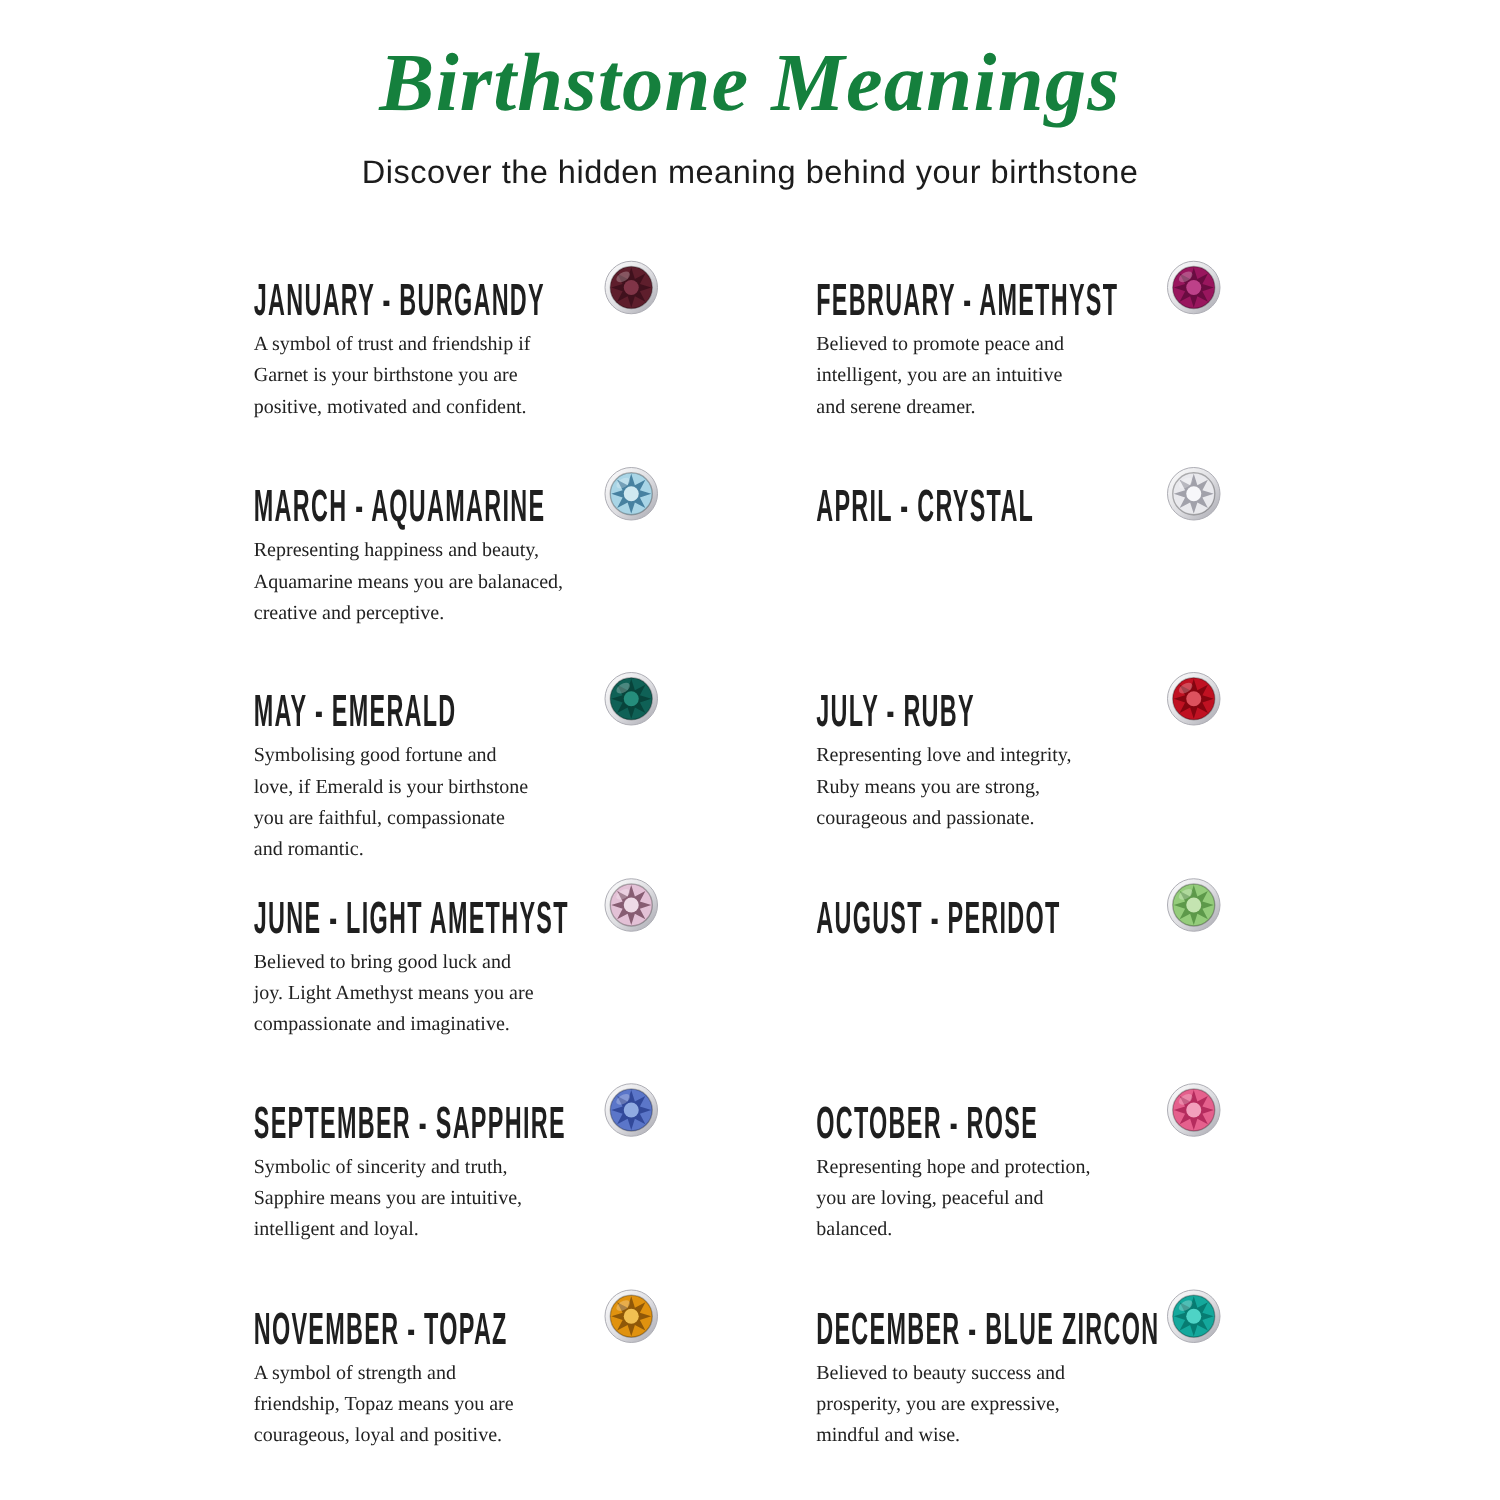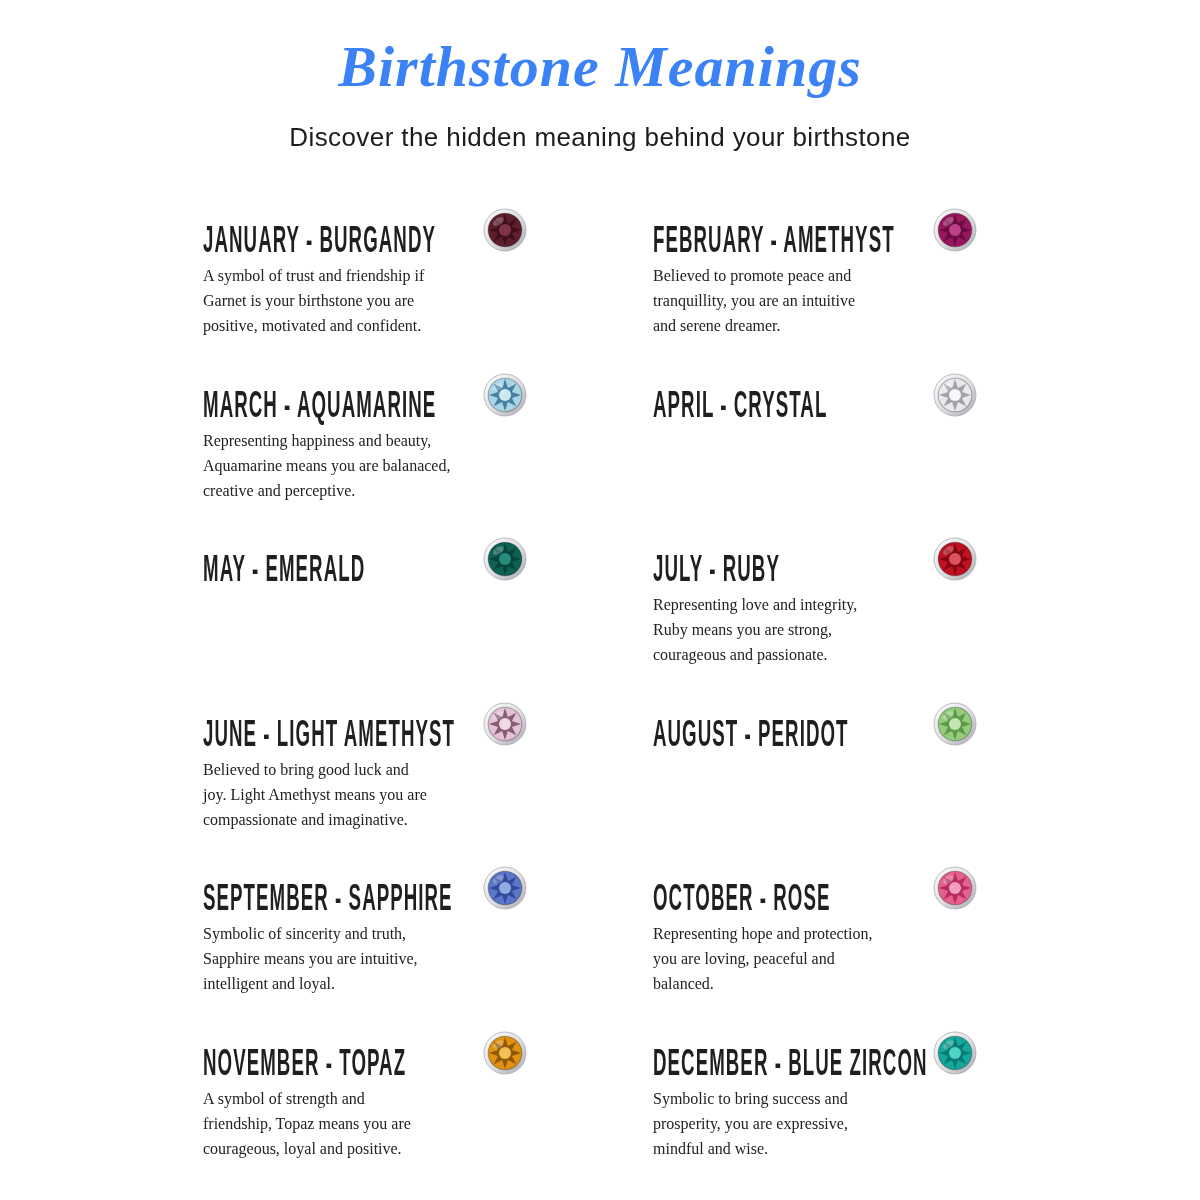--- a/index.html
+++ b/index.html
@@ -8,22 +8,22 @@
     width: 1200px; height: 1200px;
     position: relative; overflow: hidden;
     font-family: "Liberation Sans", sans-serif;
   }
   .page { width: 1200px; height: 1200px; position: relative; background: #ffffff; }
 
   .header { text-align: center; padding-top: 28px; }
   .title {
     font-family: "Liberation Serif", serif;
     font-style: italic; font-weight: 700;
-    font-size: 58px; line-height: 78px;
-    color: #3b82f6; letter-spacing: 1px;
+    font-size: 66px; line-height: 78px;
+    color: #15803d; letter-spacing: 1px;
   }
   .subtitle {
     margin-top: 16px;
     font-size: 26px; line-height: 30px;
     color: #1c1c1c; letter-spacing: 0.4px;
   }
 
   .grid {
     position: absolute; left: 203px; top: 210px; width: 900px;
     display: grid;
@@ -87,21 +87,21 @@
     <h2 class="stone-heading">FEBRUARY - AMETHYST</h2>
     <svg class="gem" viewBox="0 0 44 44">
       <circle cx="22" cy="22" r="21" fill="url(#ringGrad)" stroke="#adadb4" stroke-width="0.8"></circle>
       <circle cx="22" cy="22" r="16.8" fill="#99165e"></circle>
       <polygon opacity="0.8" points="38,22 28.9,24.9 33.3,33.3 24.9,28.9 22,38 19.1,28.9 10.7,33.3 15.1,24.9 6,22 15.1,19.1 10.7,10.7 19.1,15.1 22,6 24.9,15.1 33.3,10.7 28.9,19.1" fill="#5e0a3a"></polygon>
       <circle cx="22" cy="22" r="6" opacity="0.95" fill="#c2458d"></circle>
       <circle cx="22" cy="22" r="16.8" fill="none" stroke="rgba(0,0,0,0.28)" stroke-width="1.1"></circle>
       <ellipse cx="15.5" cy="13.5" rx="6" ry="3.5" fill="#ffffff" opacity="0.25" transform="rotate(-32 15.5 13.5)"></ellipse>
     </svg>
     <p class="stone-desc">Believed to promote peace and
-tranquillity, you are an intuitive
+intelligent, you are an intuitive
 and serene dreamer.</p>
   </section>
 
   <section class="stone-card">
     <h2 class="stone-heading">MARCH - AQUAMARINE</h2>
     <svg class="gem" viewBox="0 0 44 44">
       <circle cx="22" cy="22" r="21" fill="url(#ringGrad)" stroke="#adadb4" stroke-width="0.8"></circle>
       <circle cx="22" cy="22" r="16.8" fill="#a9d5e6"></circle>
       <polygon opacity="0.8" points="38,22 28.9,24.9 33.3,33.3 24.9,28.9 22,38 19.1,28.9 10.7,33.3 15.1,24.9 6,22 15.1,19.1 10.7,10.7 19.1,15.1 22,6 24.9,15.1 33.3,10.7 28.9,19.1" fill="#2e6c8e"></polygon>
       <circle cx="22" cy="22" r="6" opacity="0.95" fill="#d8eef6"></circle>
@@ -128,20 +128,24 @@
   <section class="stone-card">
     <h2 class="stone-heading">MAY - EMERALD</h2>
     <svg class="gem" viewBox="0 0 44 44">
       <circle cx="22" cy="22" r="21" fill="url(#ringGrad)" stroke="#adadb4" stroke-width="0.8"></circle>
       <circle cx="22" cy="22" r="16.8" fill="#0f6156"></circle>
       <polygon opacity="0.8" points="38,22 28.9,24.9 33.3,33.3 24.9,28.9 22,38 19.1,28.9 10.7,33.3 15.1,24.9 6,22 15.1,19.1 10.7,10.7 19.1,15.1 22,6 24.9,15.1 33.3,10.7 28.9,19.1" fill="#063d35"></polygon>
       <circle cx="22" cy="22" r="6" opacity="0.95" fill="#27917f"></circle>
       <circle cx="22" cy="22" r="16.8" fill="none" stroke="rgba(0,0,0,0.28)" stroke-width="1.1"></circle>
       <ellipse cx="15.5" cy="13.5" rx="6" ry="3.5" fill="#ffffff" opacity="0.25" transform="rotate(-32 15.5 13.5)"></ellipse>
     </svg>
+    <p class="stone-desc">Symbolising good fortune and
+love, if Emerald is your birthstone
+you are faithful, compassionate
+and romantic.</p>
   </section>
 
   <section class="stone-card">
     <h2 class="stone-heading">JULY - RUBY</h2>
     <svg class="gem" viewBox="0 0 44 44">
       <circle cx="22" cy="22" r="21" fill="url(#ringGrad)" stroke="#adadb4" stroke-width="0.8"></circle>
       <circle cx="22" cy="22" r="16.8" fill="#c01122"></circle>
       <polygon opacity="0.8" points="38,22 28.9,24.9 33.3,33.3 24.9,28.9 22,38 19.1,28.9 10.7,33.3 15.1,24.9 6,22 15.1,19.1 10.7,10.7 19.1,15.1 22,6 24.9,15.1 33.3,10.7 28.9,19.1" fill="#75030d"></polygon>
       <circle cx="22" cy="22" r="6" opacity="0.95" fill="#e25663"></circle>
       <circle cx="22" cy="22" r="16.8" fill="none" stroke="rgba(0,0,0,0.28)" stroke-width="1.1"></circle>
@@ -227,18 +231,18 @@
   <section class="stone-card">
     <h2 class="stone-heading">DECEMBER - BLUE ZIRCON</h2>
     <svg class="gem" viewBox="0 0 44 44">
       <circle cx="22" cy="22" r="21" fill="url(#ringGrad)" stroke="#adadb4" stroke-width="0.8"></circle>
       <circle cx="22" cy="22" r="16.8" fill="#14a89c"></circle>
       <polygon opacity="0.8" points="38,22 28.9,24.9 33.3,33.3 24.9,28.9 22,38 19.1,28.9 10.7,33.3 15.1,24.9 6,22 15.1,19.1 10.7,10.7 19.1,15.1 22,6 24.9,15.1 33.3,10.7 28.9,19.1" fill="#047068"></polygon>
       <circle cx="22" cy="22" r="6" opacity="0.95" fill="#52d8ca"></circle>
       <circle cx="22" cy="22" r="16.8" fill="none" stroke="rgba(0,0,0,0.28)" stroke-width="1.1"></circle>
       <ellipse cx="15.5" cy="13.5" rx="6" ry="3.5" fill="#ffffff" opacity="0.25" transform="rotate(-32 15.5 13.5)"></ellipse>
     </svg>
-    <p class="stone-desc">Symbolic to bring success and
+    <p class="stone-desc">Believed to beauty success and
 prosperity, you are expressive,
 mindful and wise.</p>
   </section>
 </div>
 </div>
 
 </body></html>

